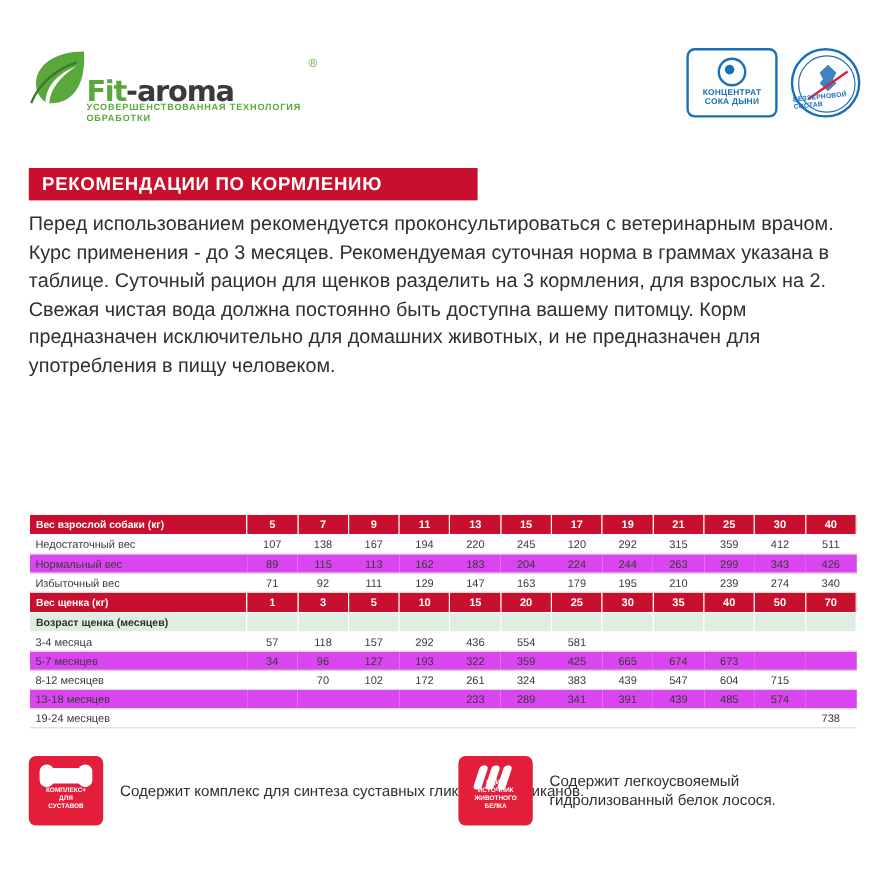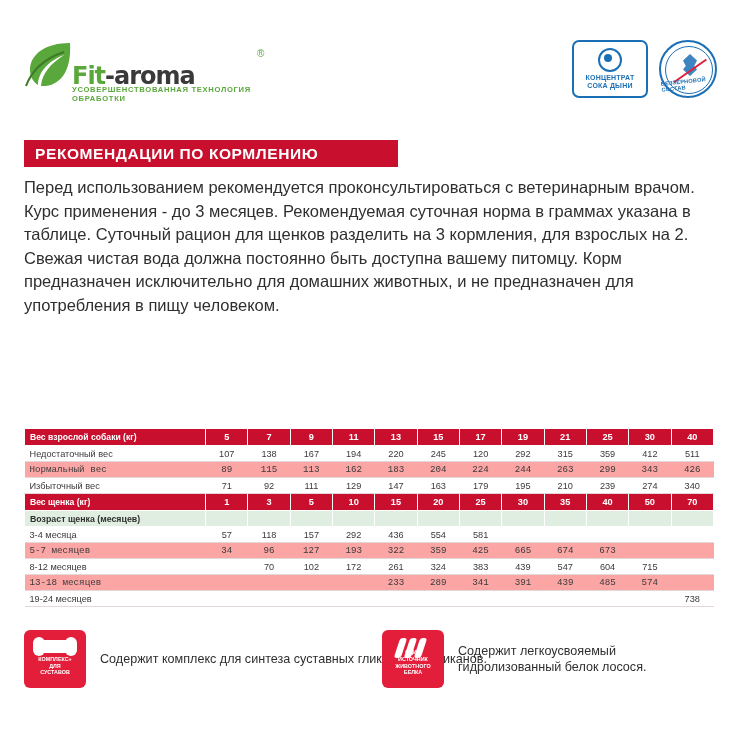--- a/index.html
+++ b/index.html
@@ -221,21 +221,21 @@
     width: 178px;
   }
   tr.head td {
     background: #c8102e;
     color: #ffffff;
     font-weight: bold;
     font-size: 9.2px;
     height: 16px;
   }
   tr.head td.lbl { font-size: 8.6px; }
-  tr.alt td { background: #fca5a5; font-family: Liberation Mono, monospace; }
+  tr.alt td { background: #d946ef; }
   tr.plain td { background: #ffffff; }
   tr.sub td {
     background: #dfeee0;
     font-weight: bold;
     font-size: 8.8px;
     color: #2f2f2f;
   }
   table td { border: 1px solid #ffffff; }
   tr.plain td, tr.alt td { border-bottom: 1px solid #e3d7da; border-left: none; border-right: none; border-top: none; }
 

